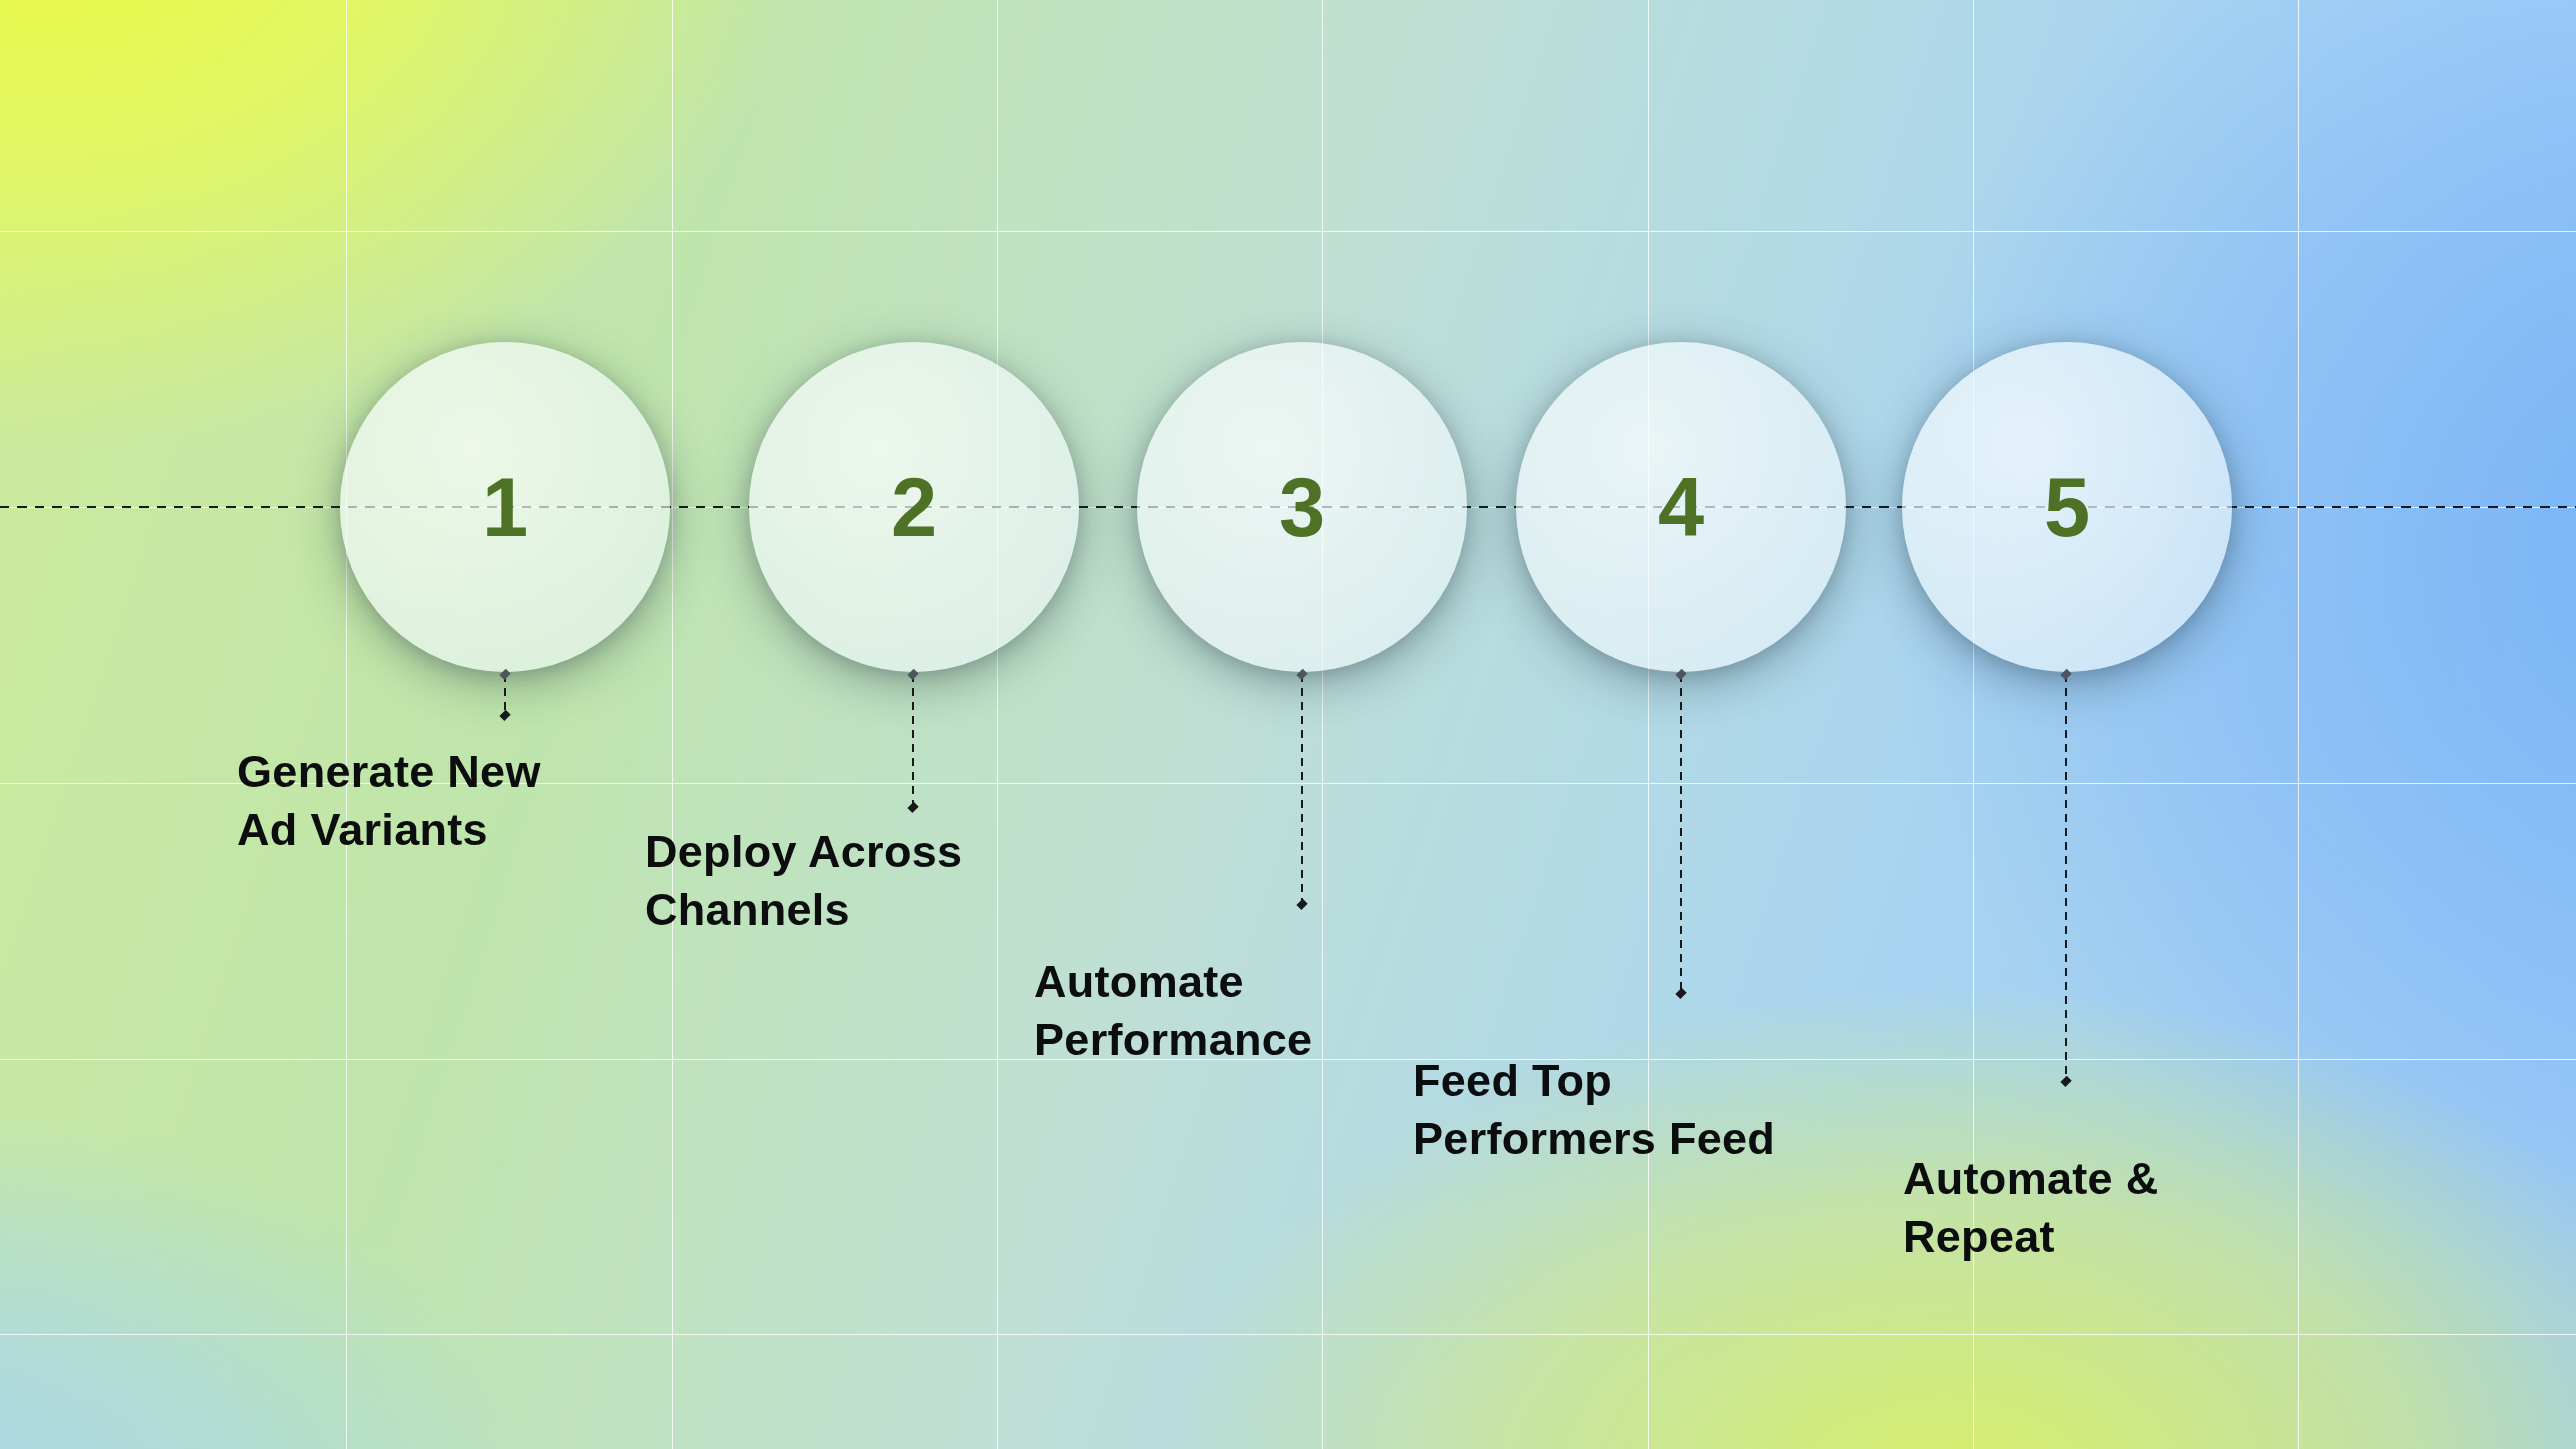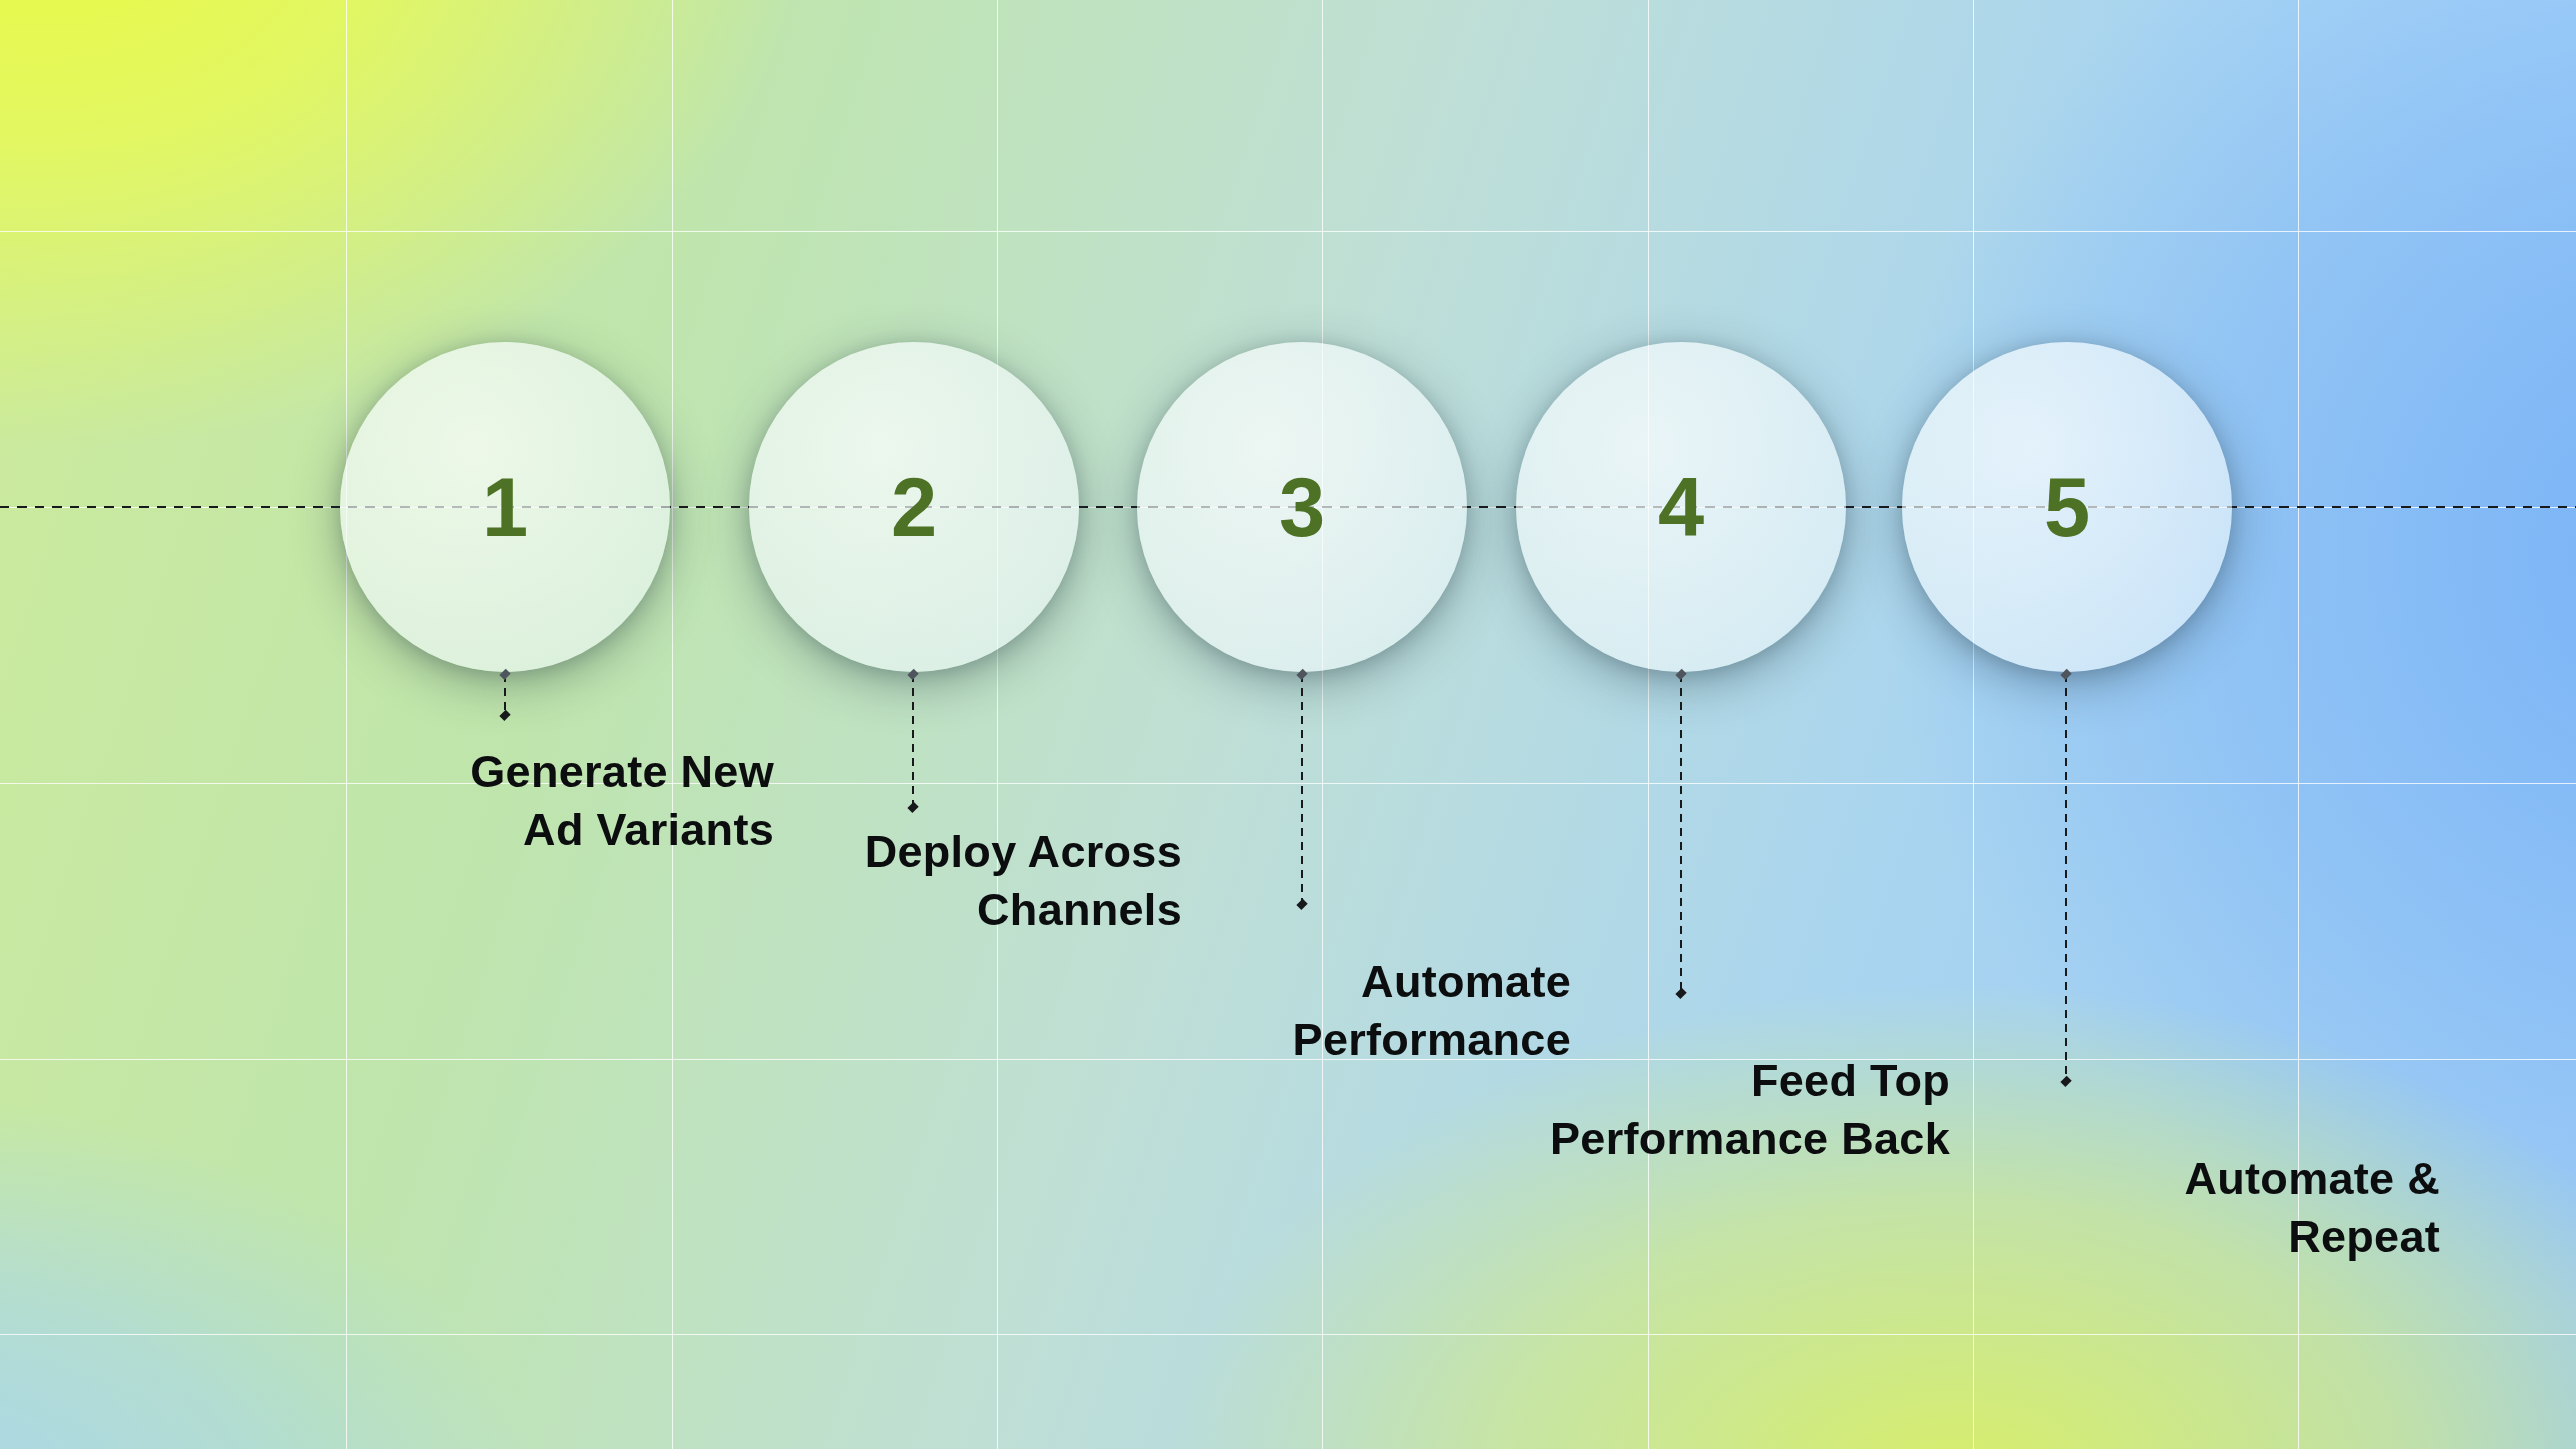--- a/index.html
+++ b/index.html
@@ -76,21 +76,21 @@
     left: 50%;
     width: 7.4px; height: 7.4px;
     transform: translateX(-50%) rotate(45deg) scaleY(1.28);
   }
   .diamond.top    { top: -3.4px;   background: #4e555d; }
   .diamond.bottom { bottom: -4.7px; background: var(--connector); }
 
   .step-label {
     position: absolute;
     width: 537px;
-    text-align: right;
+    text-align: left;
     font-size: 45px;
     line-height: 58px;
     font-weight: 700;
     color: var(--label-color);
     white-space: pre-line;
     letter-spacing: 0.3px;
     z-index: 5;
   }
 </style>
 </head>
@@ -153,21 +153,21 @@
 
   <div class="step">
     <div class="step-circle" style="left:1516px">
       <span class="step-number">4</span>
     </div>
     <div class="connector" style="left:1680px;height:319px">
       <span class="diamond top"></span>
       <span class="diamond bottom"></span>
     </div>
     <div class="step-label" style="left:1413px;top:1052px">Feed Top
-Performance Back</div>
+Performers Feed</div>
   </div>
 
   <div class="step">
     <div class="step-circle" style="left:1902px">
       <span class="step-number">5</span>
     </div>
     <div class="connector" style="left:2065px;height:407px">
       <span class="diamond top"></span>
       <span class="diamond bottom"></span>
     </div>

